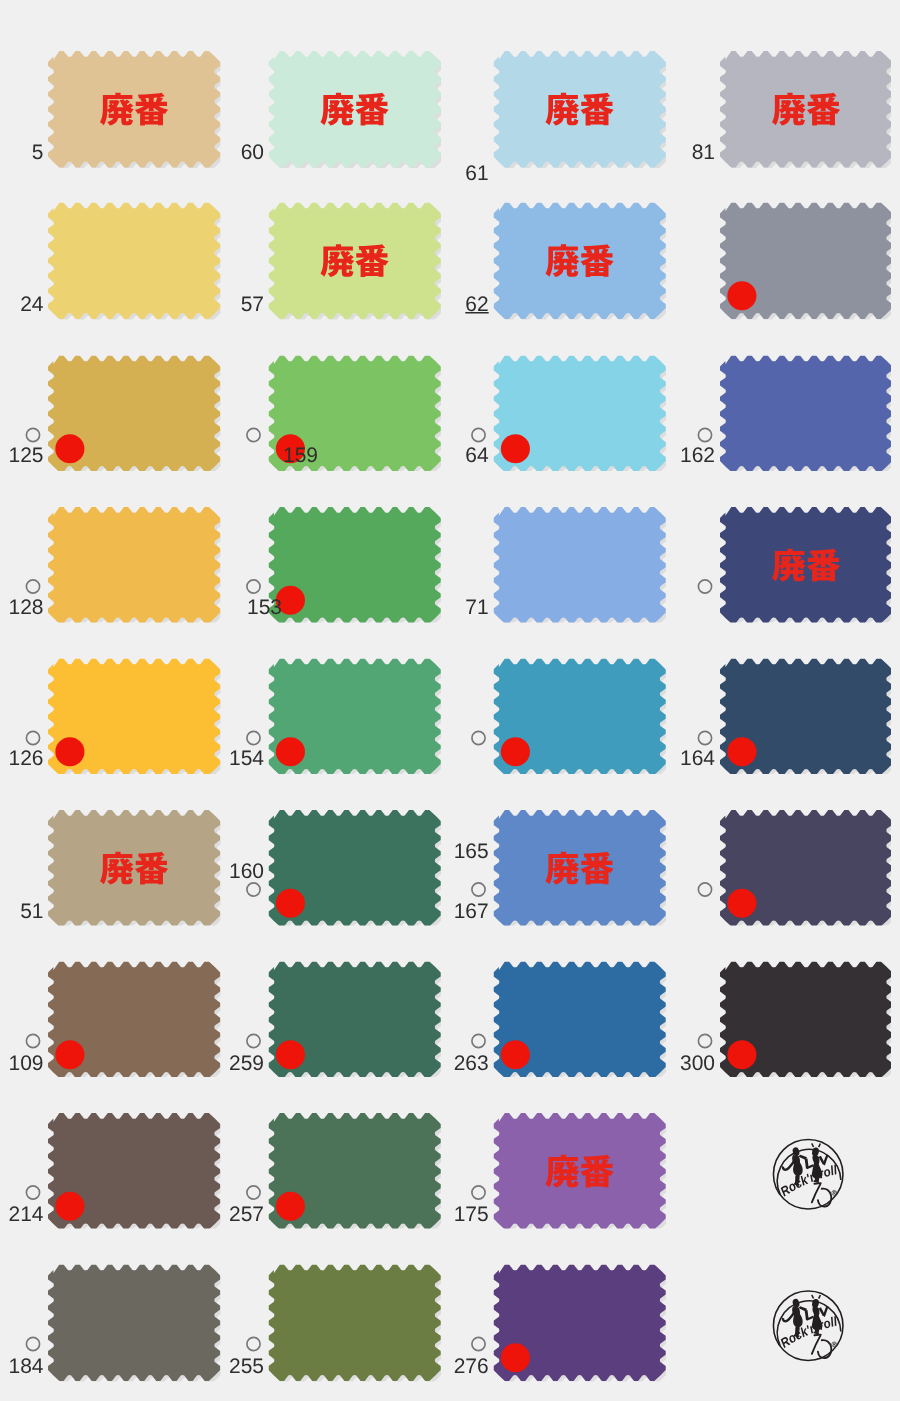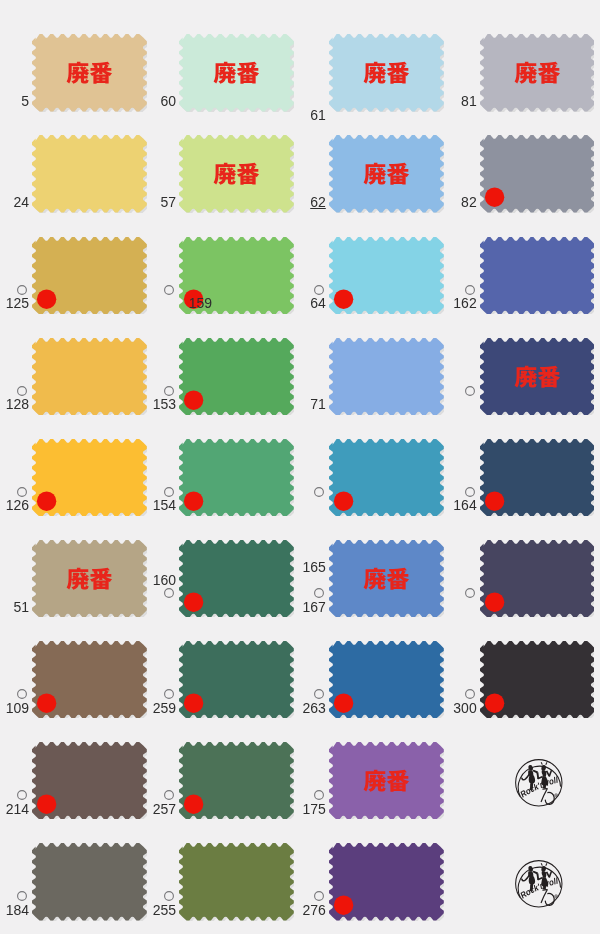--- a/index.html
+++ b/index.html
@@ -85,21 +85,20 @@
         <path d="M412.0 -530.0 388.0 -497.0C370.0 -509.0 351.0 -521.0 333.0 -530.0ZM95.0 -787.0V-436.0C95.0 -298.0 89.0 -116.0 10.0 6.0C41.0 21.0 98.0 67.0 121.0 92.0C196.0 -19.0 221.0 -189.0 228.0 -334.0C250.0 -308.0 273.0 -274.0 286.0 -250.0C318.0 -268.0 348.0 -288.0 377.0 -312.0H411.0V-244.0H261.0V-122.0H395.0C374.0 -75.0 325.0 -34.0 217.0 -6.0C244.0 18.0 284.0 71.0 299.0 101.0C463.0 53.0 520.0 -30.0 537.0 -122.0H629.0V-62.0C629.0 54.0 653.0 92.0 760.0 92.0C781.0 92.0 816.0 92.0 838.0 92.0C917.0 92.0 951.0 57.0 964.0 -58.0C928.0 -66.0 873.0 -87.0 847.0 -107.0C844.0 -39.0 839.0 -26.0 823.0 -26.0C815.0 -26.0 793.0 -26.0 786.0 -26.0C769.0 -26.0 766.0 -29.0 766.0 -63.0V-122.0H923.0V-244.0H766.0V-312.0H802.0V-317.0C833.0 -293.0 866.0 -272.0 902.0 -255.0C922.0 -289.0 962.0 -341.0 992.0 -366.0C957.0 -380.0 924.0 -398.0 894.0 -419.0C923.0 -436.0 953.0 -456.0 979.0 -476.0L886.0 -546.0C866.0 -529.0 839.0 -509.0 812.0 -490.0L786.0 -520.0C817.0 -539.0 851.0 -562.0 880.0 -587.0L789.0 -653.0C774.0 -639.0 752.0 -621.0 730.0 -604.0C720.0 -624.0 711.0 -644.0 703.0 -664.0L585.0 -631.0C613.0 -557.0 649.0 -489.0 693.0 -430.0H489.0C526.0 -481.0 557.0 -539.0 579.0 -602.0L498.0 -640.0L477.0 -635.0H284.0V-530.0H316.0L248.0 -457.0C267.0 -446.0 288.0 -431.0 307.0 -417.0C283.0 -397.0 256.0 -379.0 229.0 -365.0L230.0 -435.0V-667.0H951.0V-787.0H609.0V-855.0H457.0V-787.0ZM544.0 -312.0H629.0V-244.0H544.0Z" fill="#e8251b" transform="translate(34.40,47.42) scale(0.02300)"></path>
         <path d="M424.0 -587.0H321.0L371.0 -606.0C361.0 -630.0 341.0 -662.0 321.0 -691.0L424.0 -696.0ZM568.0 -587.0V-706.0L674.0 -716.0C662.0 -677.0 643.0 -631.0 626.0 -597.0L660.0 -587.0ZM177.0 -673.0C195.0 -647.0 214.0 -615.0 227.0 -587.0H48.0V-469.0H288.0C213.0 -419.0 116.0 -376.0 22.0 -350.0C51.0 -323.0 92.0 -271.0 111.0 -239.0C132.0 -246.0 153.0 -254.0 174.0 -263.0V97.0H313.0V67.0H691.0V93.0H837.0V-257.0C856.0 -250.0 875.0 -243.0 894.0 -237.0C915.0 -274.0 957.0 -331.0 989.0 -360.0C887.0 -382.0 785.0 -421.0 706.0 -469.0H953.0V-587.0H770.0C791.0 -618.0 816.0 -656.0 841.0 -697.0L729.0 -723.0C785.0 -730.0 839.0 -738.0 888.0 -748.0L798.0 -852.0C628.0 -819.0 352.0 -800.0 109.0 -796.0C121.0 -768.0 135.0 -718.0 138.0 -687.0L219.0 -688.0ZM424.0 -420.0V-321.0H568.0V-424.0C617.0 -379.0 673.0 -338.0 734.0 -305.0H260.0C319.0 -338.0 376.0 -377.0 424.0 -420.0ZM313.0 -74.0H429.0V-40.0H313.0ZM313.0 -166.0V-198.0H429.0V-166.0ZM691.0 -74.0V-40.0H566.0V-74.0ZM691.0 -166.0H566.0V-198.0H691.0Z" fill="#e8251b" transform="translate(57.40,47.42) scale(0.02300)"></path>
       </g>
     </svg>
     <div class="code" style="left: 0px; width: 325.8px; top: 195.1px; text-decoration: underline;">62</div>
     <svg width="114.8" height="77.6" viewBox="0 0 114.8 77.6" class="swatch" style="left: 479.7px; top: 135.4px;">
       <path d="M3.6 5.81L7.58 0L10.38 0L13.18 3.6Q14.36 4.15 15.54 3.6L18.34 0L21.14 0L23.94 3.6Q25.12 4.15 26.3 3.6L29.1 0L31.9 0L34.7 3.6Q35.88 4.15 37.06 3.6L39.86 0L42.66 0L45.46 3.6Q46.64 4.15 47.82 3.6L50.62 0L53.42 0L56.22 3.6Q57.4 4.15 58.58 3.6L61.38 0L64.18 0L66.98 3.6Q68.16 4.15 69.34 3.6L72.14 0L74.94 0L77.74 3.6Q78.92 4.15 80.1 3.6L82.9 0L85.7 0L88.5 3.6Q89.68 4.15 90.86 3.6L93.66 0L96.46 0L99.26 3.6Q100.44 4.15 101.62 3.6L104.42 0L107.22 0L111.2 3.6L114.8 7.32L114.8 9.94L111.2 12.55Q110.65 13.66 111.2 14.76L114.8 17.38L114.8 19.99L111.2 22.61Q110.65 23.71 111.2 24.82L114.8 27.44L114.8 30.05L111.2 32.67Q110.65 33.77 111.2 34.88L114.8 37.49L114.8 40.11L111.2 42.72Q110.65 43.83 111.2 44.93L114.8 47.55L114.8 50.16L111.2 52.78Q110.65 53.89 111.2 54.99L114.8 57.61L114.8 60.22L111.2 62.84Q110.65 63.94 111.2 65.05L114.8 67.66L114.8 70.28L111.2 74L107.22 77.6L104.42 77.6L101.62 74Q100.44 73.45 99.26 74L96.46 77.6L93.66 77.6L90.86 74Q89.68 73.45 88.5 74L85.7 77.6L82.9 77.6L80.1 74Q78.92 73.45 77.74 74L74.94 77.6L72.14 77.6L69.34 74Q68.16 73.45 66.98 74L64.18 77.6L61.38 77.6L58.58 74Q57.4 73.45 56.22 74L53.42 77.6L50.62 77.6L47.82 74Q46.64 73.45 45.46 74L42.66 77.6L39.86 77.6L37.06 74Q35.88 73.45 34.7 74L31.9 77.6L29.1 77.6L26.3 74Q25.12 73.45 23.94 74L21.14 77.6L18.34 77.6L15.54 74Q14.36 73.45 13.18 74L10.38 77.6L7.58 77.6L3.6 74L0 70.28L0 67.66L3.6 65.05Q4.15 63.94 3.6 62.84L0 60.22L0 57.61L3.6 54.99Q4.15 53.89 3.6 52.78L0 50.16L0 47.55L3.6 44.93Q4.15 43.83 3.6 42.72L0 40.11L0 37.49L3.6 34.88Q4.15 33.77 3.6 32.67L0 30.05L0 27.44L3.6 24.82Q4.15 23.71 3.6 22.61L0 19.99L0 17.38L3.6 14.76Q4.15 13.66 3.6 12.55L0 9.94L0 7.32L3.6 3.6Z" fill="rgba(90,90,95,0.13)" transform="translate(1.8,1.8)"></path>
       <path d="M3.6 5.81L7.58 0L10.38 0L13.18 3.6Q14.36 4.15 15.54 3.6L18.34 0L21.14 0L23.94 3.6Q25.12 4.15 26.3 3.6L29.1 0L31.9 0L34.7 3.6Q35.88 4.15 37.06 3.6L39.86 0L42.66 0L45.46 3.6Q46.64 4.15 47.82 3.6L50.62 0L53.42 0L56.22 3.6Q57.4 4.15 58.58 3.6L61.38 0L64.18 0L66.98 3.6Q68.16 4.15 69.34 3.6L72.14 0L74.94 0L77.74 3.6Q78.92 4.15 80.1 3.6L82.9 0L85.7 0L88.5 3.6Q89.68 4.15 90.86 3.6L93.66 0L96.46 0L99.26 3.6Q100.44 4.15 101.62 3.6L104.42 0L107.22 0L111.2 3.6L114.8 7.32L114.8 9.94L111.2 12.55Q110.65 13.66 111.2 14.76L114.8 17.38L114.8 19.99L111.2 22.61Q110.65 23.71 111.2 24.82L114.8 27.44L114.8 30.05L111.2 32.67Q110.65 33.77 111.2 34.88L114.8 37.49L114.8 40.11L111.2 42.72Q110.65 43.83 111.2 44.93L114.8 47.55L114.8 50.16L111.2 52.78Q110.65 53.89 111.2 54.99L114.8 57.61L114.8 60.22L111.2 62.84Q110.65 63.94 111.2 65.05L114.8 67.66L114.8 70.28L111.2 74L107.22 77.6L104.42 77.6L101.62 74Q100.44 73.45 99.26 74L96.46 77.6L93.66 77.6L90.86 74Q89.68 73.45 88.5 74L85.7 77.6L82.9 77.6L80.1 74Q78.92 73.45 77.74 74L74.94 77.6L72.14 77.6L69.34 74Q68.16 73.45 66.98 74L64.18 77.6L61.38 77.6L58.58 74Q57.4 73.45 56.22 74L53.42 77.6L50.62 77.6L47.82 74Q46.64 73.45 45.46 74L42.66 77.6L39.86 77.6L37.06 74Q35.88 73.45 34.7 74L31.9 77.6L29.1 77.6L26.3 74Q25.12 73.45 23.94 74L21.14 77.6L18.34 77.6L15.54 74Q14.36 73.45 13.18 74L10.38 77.6L7.58 77.6L3.6 74L0 70.28L0 67.66L3.6 65.05Q4.15 63.94 3.6 62.84L0 60.22L0 57.61L3.6 54.99Q4.15 53.89 3.6 52.78L0 50.16L0 47.55L3.6 44.93Q4.15 43.83 3.6 42.72L0 40.11L0 37.49L3.6 34.88Q4.15 33.77 3.6 32.67L0 30.05L0 27.44L3.6 24.82Q4.15 23.71 3.6 22.61L0 19.99L0 17.38L3.6 14.76Q4.15 13.66 3.6 12.55L0 9.94L0 7.32L3.6 3.6Z" fill="#8e929f"></path>
       <circle cx="14.6" cy="62.2" r="9.7" fill="#ee1409"></circle>
     </svg>
-    <div class="code" style="left: 0px; width: 476.7px; top: 195.1px;">82</div>
     <svg width="114.8" height="77.6" viewBox="0 0 114.8 77.6" class="swatch" style="left: 32px; top: 236.5px;">
       <path d="M3.6 5.81L7.58 0L10.38 0L13.18 3.6Q14.36 4.15 15.54 3.6L18.34 0L21.14 0L23.94 3.6Q25.12 4.15 26.3 3.6L29.1 0L31.9 0L34.7 3.6Q35.88 4.15 37.06 3.6L39.86 0L42.66 0L45.46 3.6Q46.64 4.15 47.82 3.6L50.62 0L53.42 0L56.22 3.6Q57.4 4.15 58.58 3.6L61.38 0L64.18 0L66.98 3.6Q68.16 4.15 69.34 3.6L72.14 0L74.94 0L77.74 3.6Q78.92 4.15 80.1 3.6L82.9 0L85.7 0L88.5 3.6Q89.68 4.15 90.86 3.6L93.66 0L96.46 0L99.26 3.6Q100.44 4.15 101.62 3.6L104.42 0L107.22 0L111.2 3.6L114.8 7.32L114.8 9.94L111.2 12.55Q110.65 13.66 111.2 14.76L114.8 17.38L114.8 19.99L111.2 22.61Q110.65 23.71 111.2 24.82L114.8 27.44L114.8 30.05L111.2 32.67Q110.65 33.77 111.2 34.88L114.8 37.49L114.8 40.11L111.2 42.72Q110.65 43.83 111.2 44.93L114.8 47.55L114.8 50.16L111.2 52.78Q110.65 53.89 111.2 54.99L114.8 57.61L114.8 60.22L111.2 62.84Q110.65 63.94 111.2 65.05L114.8 67.66L114.8 70.28L111.2 74L107.22 77.6L104.42 77.6L101.62 74Q100.44 73.45 99.26 74L96.46 77.6L93.66 77.6L90.86 74Q89.68 73.45 88.5 74L85.7 77.6L82.9 77.6L80.1 74Q78.92 73.45 77.74 74L74.94 77.6L72.14 77.6L69.34 74Q68.16 73.45 66.98 74L64.18 77.6L61.38 77.6L58.58 74Q57.4 73.45 56.22 74L53.42 77.6L50.62 77.6L47.82 74Q46.64 73.45 45.46 74L42.66 77.6L39.86 77.6L37.06 74Q35.88 73.45 34.7 74L31.9 77.6L29.1 77.6L26.3 74Q25.12 73.45 23.94 74L21.14 77.6L18.34 77.6L15.54 74Q14.36 73.45 13.18 74L10.38 77.6L7.58 77.6L3.6 74L0 70.28L0 67.66L3.6 65.05Q4.15 63.94 3.6 62.84L0 60.22L0 57.61L3.6 54.99Q4.15 53.89 3.6 52.78L0 50.16L0 47.55L3.6 44.93Q4.15 43.83 3.6 42.72L0 40.11L0 37.49L3.6 34.88Q4.15 33.77 3.6 32.67L0 30.05L0 27.44L3.6 24.82Q4.15 23.71 3.6 22.61L0 19.99L0 17.38L3.6 14.76Q4.15 13.66 3.6 12.55L0 9.94L0 7.32L3.6 3.6Z" fill="rgba(90,90,95,0.13)" transform="translate(1.8,1.8)"></path>
       <path d="M3.6 5.81L7.58 0L10.38 0L13.18 3.6Q14.36 4.15 15.54 3.6L18.34 0L21.14 0L23.94 3.6Q25.12 4.15 26.3 3.6L29.1 0L31.9 0L34.7 3.6Q35.88 4.15 37.06 3.6L39.86 0L42.66 0L45.46 3.6Q46.64 4.15 47.82 3.6L50.62 0L53.42 0L56.22 3.6Q57.4 4.15 58.58 3.6L61.38 0L64.18 0L66.98 3.6Q68.16 4.15 69.34 3.6L72.14 0L74.94 0L77.74 3.6Q78.92 4.15 80.1 3.6L82.9 0L85.7 0L88.5 3.6Q89.68 4.15 90.86 3.6L93.66 0L96.46 0L99.26 3.6Q100.44 4.15 101.62 3.6L104.42 0L107.22 0L111.2 3.6L114.8 7.32L114.8 9.94L111.2 12.55Q110.65 13.66 111.2 14.76L114.8 17.38L114.8 19.99L111.2 22.61Q110.65 23.71 111.2 24.82L114.8 27.44L114.8 30.05L111.2 32.67Q110.65 33.77 111.2 34.88L114.8 37.49L114.8 40.11L111.2 42.72Q110.65 43.83 111.2 44.93L114.8 47.55L114.8 50.16L111.2 52.78Q110.65 53.89 111.2 54.99L114.8 57.61L114.8 60.22L111.2 62.84Q110.65 63.94 111.2 65.05L114.8 67.66L114.8 70.28L111.2 74L107.22 77.6L104.42 77.6L101.62 74Q100.44 73.45 99.26 74L96.46 77.6L93.66 77.6L90.86 74Q89.68 73.45 88.5 74L85.7 77.6L82.9 77.6L80.1 74Q78.92 73.45 77.74 74L74.94 77.6L72.14 77.6L69.34 74Q68.16 73.45 66.98 74L64.18 77.6L61.38 77.6L58.58 74Q57.4 73.45 56.22 74L53.42 77.6L50.62 77.6L47.82 74Q46.64 73.45 45.46 74L42.66 77.6L39.86 77.6L37.06 74Q35.88 73.45 34.7 74L31.9 77.6L29.1 77.6L26.3 74Q25.12 73.45 23.94 74L21.14 77.6L18.34 77.6L15.54 74Q14.36 73.45 13.18 74L10.38 77.6L7.58 77.6L3.6 74L0 70.28L0 67.66L3.6 65.05Q4.15 63.94 3.6 62.84L0 60.22L0 57.61L3.6 54.99Q4.15 53.89 3.6 52.78L0 50.16L0 47.55L3.6 44.93Q4.15 43.83 3.6 42.72L0 40.11L0 37.49L3.6 34.88Q4.15 33.77 3.6 32.67L0 30.05L0 27.44L3.6 24.82Q4.15 23.71 3.6 22.61L0 19.99L0 17.38L3.6 14.76Q4.15 13.66 3.6 12.55L0 9.94L0 7.32L3.6 3.6Z" fill="#d4b053"></path>
       <circle cx="14.6" cy="62.2" r="9.7" fill="#ee1409"></circle>
     </svg>
     <div class="code" style="left: 0px; width: 29px; top: 296.2px;">125</div>
     <svg width="14" height="14" viewBox="0 0 14 14" class="ring" style="left: 15px; top: 282.6px;">
       <circle cx="7" cy="7" r="4.4" fill="none" stroke="#77777a" stroke-width="1.1"></circle>
     </svg>
     <svg width="114.8" height="77.6" viewBox="0 0 114.8 77.6" class="swatch" style="left: 179px; top: 236.5px;">
@@ -134,21 +133,21 @@
     </svg>
     <div class="code" style="left: 0px; width: 29px; top: 397.3px;">128</div>
     <svg width="14" height="14" viewBox="0 0 14 14" class="ring" style="left: 15px; top: 383.7px;">
       <circle cx="7" cy="7" r="4.4" fill="none" stroke="#77777a" stroke-width="1.1"></circle>
     </svg>
     <svg width="114.8" height="77.6" viewBox="0 0 114.8 77.6" class="swatch" style="left: 179px; top: 337.6px;">
       <path d="M3.6 5.81L7.58 0L10.38 0L13.18 3.6Q14.36 4.15 15.54 3.6L18.34 0L21.14 0L23.94 3.6Q25.12 4.15 26.3 3.6L29.1 0L31.9 0L34.7 3.6Q35.88 4.15 37.06 3.6L39.86 0L42.66 0L45.46 3.6Q46.64 4.15 47.82 3.6L50.62 0L53.42 0L56.22 3.6Q57.4 4.15 58.58 3.6L61.38 0L64.18 0L66.98 3.6Q68.16 4.15 69.34 3.6L72.14 0L74.94 0L77.74 3.6Q78.92 4.15 80.1 3.6L82.9 0L85.7 0L88.5 3.6Q89.68 4.15 90.86 3.6L93.66 0L96.46 0L99.26 3.6Q100.44 4.15 101.62 3.6L104.42 0L107.22 0L111.2 3.6L114.8 7.32L114.8 9.94L111.2 12.55Q110.65 13.66 111.2 14.76L114.8 17.38L114.8 19.99L111.2 22.61Q110.65 23.71 111.2 24.82L114.8 27.44L114.8 30.05L111.2 32.67Q110.65 33.77 111.2 34.88L114.8 37.49L114.8 40.11L111.2 42.72Q110.65 43.83 111.2 44.93L114.8 47.55L114.8 50.16L111.2 52.78Q110.65 53.89 111.2 54.99L114.8 57.61L114.8 60.22L111.2 62.84Q110.65 63.94 111.2 65.05L114.8 67.66L114.8 70.28L111.2 74L107.22 77.6L104.42 77.6L101.62 74Q100.44 73.45 99.26 74L96.46 77.6L93.66 77.6L90.86 74Q89.68 73.45 88.5 74L85.7 77.6L82.9 77.6L80.1 74Q78.92 73.45 77.74 74L74.94 77.6L72.14 77.6L69.34 74Q68.16 73.45 66.98 74L64.18 77.6L61.38 77.6L58.58 74Q57.4 73.45 56.22 74L53.42 77.6L50.62 77.6L47.82 74Q46.64 73.45 45.46 74L42.66 77.6L39.86 77.6L37.06 74Q35.88 73.45 34.7 74L31.9 77.6L29.1 77.6L26.3 74Q25.12 73.45 23.94 74L21.14 77.6L18.34 77.6L15.54 74Q14.36 73.45 13.18 74L10.38 77.6L7.58 77.6L3.6 74L0 70.28L0 67.66L3.6 65.05Q4.15 63.94 3.6 62.84L0 60.22L0 57.61L3.6 54.99Q4.15 53.89 3.6 52.78L0 50.16L0 47.55L3.6 44.93Q4.15 43.83 3.6 42.72L0 40.11L0 37.49L3.6 34.88Q4.15 33.77 3.6 32.67L0 30.05L0 27.44L3.6 24.82Q4.15 23.71 3.6 22.61L0 19.99L0 17.38L3.6 14.76Q4.15 13.66 3.6 12.55L0 9.94L0 7.32L3.6 3.6Z" fill="rgba(90,90,95,0.13)" transform="translate(1.8,1.8)"></path>
       <path d="M3.6 5.81L7.58 0L10.38 0L13.18 3.6Q14.36 4.15 15.54 3.6L18.34 0L21.14 0L23.94 3.6Q25.12 4.15 26.3 3.6L29.1 0L31.9 0L34.7 3.6Q35.88 4.15 37.06 3.6L39.86 0L42.66 0L45.46 3.6Q46.64 4.15 47.82 3.6L50.62 0L53.42 0L56.22 3.6Q57.4 4.15 58.58 3.6L61.38 0L64.18 0L66.98 3.6Q68.16 4.15 69.34 3.6L72.14 0L74.94 0L77.74 3.6Q78.92 4.15 80.1 3.6L82.9 0L85.7 0L88.5 3.6Q89.68 4.15 90.86 3.6L93.66 0L96.46 0L99.26 3.6Q100.44 4.15 101.62 3.6L104.42 0L107.22 0L111.2 3.6L114.8 7.32L114.8 9.94L111.2 12.55Q110.65 13.66 111.2 14.76L114.8 17.38L114.8 19.99L111.2 22.61Q110.65 23.71 111.2 24.82L114.8 27.44L114.8 30.05L111.2 32.67Q110.65 33.77 111.2 34.88L114.8 37.49L114.8 40.11L111.2 42.72Q110.65 43.83 111.2 44.93L114.8 47.55L114.8 50.16L111.2 52.78Q110.65 53.89 111.2 54.99L114.8 57.61L114.8 60.22L111.2 62.84Q110.65 63.94 111.2 65.05L114.8 67.66L114.8 70.28L111.2 74L107.22 77.6L104.42 77.6L101.62 74Q100.44 73.45 99.26 74L96.46 77.6L93.66 77.6L90.86 74Q89.68 73.45 88.5 74L85.7 77.6L82.9 77.6L80.1 74Q78.92 73.45 77.74 74L74.94 77.6L72.14 77.6L69.34 74Q68.16 73.45 66.98 74L64.18 77.6L61.38 77.6L58.58 74Q57.4 73.45 56.22 74L53.42 77.6L50.62 77.6L47.82 74Q46.64 73.45 45.46 74L42.66 77.6L39.86 77.6L37.06 74Q35.88 73.45 34.7 74L31.9 77.6L29.1 77.6L26.3 74Q25.12 73.45 23.94 74L21.14 77.6L18.34 77.6L15.54 74Q14.36 73.45 13.18 74L10.38 77.6L7.58 77.6L3.6 74L0 70.28L0 67.66L3.6 65.05Q4.15 63.94 3.6 62.84L0 60.22L0 57.61L3.6 54.99Q4.15 53.89 3.6 52.78L0 50.16L0 47.55L3.6 44.93Q4.15 43.83 3.6 42.72L0 40.11L0 37.49L3.6 34.88Q4.15 33.77 3.6 32.67L0 30.05L0 27.44L3.6 24.82Q4.15 23.71 3.6 22.61L0 19.99L0 17.38L3.6 14.76Q4.15 13.66 3.6 12.55L0 9.94L0 7.32L3.6 3.6Z" fill="#55a95c"></path>
       <circle cx="14.6" cy="62.2" r="9.7" fill="#ee1409"></circle>
     </svg>
-    <div class="code" style="left: 0px; width: 176px; top: 397.3px;">153</div>
+    <div class="code" style="left: 0px; width: 176px; top: 397.3px; padding-left: 12px;">153</div>
     <svg width="14" height="14" viewBox="0 0 14 14" class="ring" style="left: 162px; top: 383.7px;">
       <circle cx="7" cy="7" r="4.4" fill="none" stroke="#77777a" stroke-width="1.1"></circle>
     </svg>
     <svg width="114.8" height="77.6" viewBox="0 0 114.8 77.6" class="swatch" style="left: 328.8px; top: 337.6px;">
       <path d="M3.6 5.81L7.58 0L10.38 0L13.18 3.6Q14.36 4.15 15.54 3.6L18.34 0L21.14 0L23.94 3.6Q25.12 4.15 26.3 3.6L29.1 0L31.9 0L34.7 3.6Q35.88 4.15 37.06 3.6L39.86 0L42.66 0L45.46 3.6Q46.64 4.15 47.82 3.6L50.62 0L53.42 0L56.22 3.6Q57.4 4.15 58.58 3.6L61.38 0L64.18 0L66.98 3.6Q68.16 4.15 69.34 3.6L72.14 0L74.94 0L77.74 3.6Q78.92 4.15 80.1 3.6L82.9 0L85.7 0L88.5 3.6Q89.68 4.15 90.86 3.6L93.66 0L96.46 0L99.26 3.6Q100.44 4.15 101.62 3.6L104.42 0L107.22 0L111.2 3.6L114.8 7.32L114.8 9.94L111.2 12.55Q110.65 13.66 111.2 14.76L114.8 17.38L114.8 19.99L111.2 22.61Q110.65 23.71 111.2 24.82L114.8 27.44L114.8 30.05L111.2 32.67Q110.65 33.77 111.2 34.88L114.8 37.49L114.8 40.11L111.2 42.72Q110.65 43.83 111.2 44.93L114.8 47.55L114.8 50.16L111.2 52.78Q110.65 53.89 111.2 54.99L114.8 57.61L114.8 60.22L111.2 62.84Q110.65 63.94 111.2 65.05L114.8 67.66L114.8 70.28L111.2 74L107.22 77.6L104.42 77.6L101.62 74Q100.44 73.45 99.26 74L96.46 77.6L93.66 77.6L90.86 74Q89.68 73.45 88.5 74L85.7 77.6L82.9 77.6L80.1 74Q78.92 73.45 77.74 74L74.94 77.6L72.14 77.6L69.34 74Q68.16 73.45 66.98 74L64.18 77.6L61.38 77.6L58.58 74Q57.4 73.45 56.22 74L53.42 77.6L50.62 77.6L47.82 74Q46.64 73.45 45.46 74L42.66 77.6L39.86 77.6L37.06 74Q35.88 73.45 34.7 74L31.9 77.6L29.1 77.6L26.3 74Q25.12 73.45 23.94 74L21.14 77.6L18.34 77.6L15.54 74Q14.36 73.45 13.18 74L10.38 77.6L7.58 77.6L3.6 74L0 70.28L0 67.66L3.6 65.05Q4.15 63.94 3.6 62.84L0 60.22L0 57.61L3.6 54.99Q4.15 53.89 3.6 52.78L0 50.16L0 47.55L3.6 44.93Q4.15 43.83 3.6 42.72L0 40.11L0 37.49L3.6 34.88Q4.15 33.77 3.6 32.67L0 30.05L0 27.44L3.6 24.82Q4.15 23.71 3.6 22.61L0 19.99L0 17.38L3.6 14.76Q4.15 13.66 3.6 12.55L0 9.94L0 7.32L3.6 3.6Z" fill="rgba(90,90,95,0.13)" transform="translate(1.8,1.8)"></path>
       <path d="M3.6 5.81L7.58 0L10.38 0L13.18 3.6Q14.36 4.15 15.54 3.6L18.34 0L21.14 0L23.94 3.6Q25.12 4.15 26.3 3.6L29.1 0L31.9 0L34.7 3.6Q35.88 4.15 37.06 3.6L39.86 0L42.66 0L45.46 3.6Q46.64 4.15 47.82 3.6L50.62 0L53.42 0L56.22 3.6Q57.4 4.15 58.58 3.6L61.38 0L64.18 0L66.98 3.6Q68.16 4.15 69.34 3.6L72.14 0L74.94 0L77.74 3.6Q78.92 4.15 80.1 3.6L82.9 0L85.7 0L88.5 3.6Q89.68 4.15 90.86 3.6L93.66 0L96.46 0L99.26 3.6Q100.44 4.15 101.62 3.6L104.42 0L107.22 0L111.2 3.6L114.8 7.32L114.8 9.94L111.2 12.55Q110.65 13.66 111.2 14.76L114.8 17.38L114.8 19.99L111.2 22.61Q110.65 23.71 111.2 24.82L114.8 27.44L114.8 30.05L111.2 32.67Q110.65 33.77 111.2 34.88L114.8 37.49L114.8 40.11L111.2 42.72Q110.65 43.83 111.2 44.93L114.8 47.55L114.8 50.16L111.2 52.78Q110.65 53.89 111.2 54.99L114.8 57.61L114.8 60.22L111.2 62.84Q110.65 63.94 111.2 65.05L114.8 67.66L114.8 70.28L111.2 74L107.22 77.6L104.42 77.6L101.62 74Q100.44 73.45 99.26 74L96.46 77.6L93.66 77.6L90.86 74Q89.68 73.45 88.5 74L85.7 77.6L82.9 77.6L80.1 74Q78.92 73.45 77.74 74L74.94 77.6L72.14 77.6L69.34 74Q68.16 73.45 66.98 74L64.18 77.6L61.38 77.6L58.58 74Q57.4 73.45 56.22 74L53.42 77.6L50.62 77.6L47.82 74Q46.64 73.45 45.46 74L42.66 77.6L39.86 77.6L37.06 74Q35.88 73.45 34.7 74L31.9 77.6L29.1 77.6L26.3 74Q25.12 73.45 23.94 74L21.14 77.6L18.34 77.6L15.54 74Q14.36 73.45 13.18 74L10.38 77.6L7.58 77.6L3.6 74L0 70.28L0 67.66L3.6 65.05Q4.15 63.94 3.6 62.84L0 60.22L0 57.61L3.6 54.99Q4.15 53.89 3.6 52.78L0 50.16L0 47.55L3.6 44.93Q4.15 43.83 3.6 42.72L0 40.11L0 37.49L3.6 34.88Q4.15 33.77 3.6 32.67L0 30.05L0 27.44L3.6 24.82Q4.15 23.71 3.6 22.61L0 19.99L0 17.38L3.6 14.76Q4.15 13.66 3.6 12.55L0 9.94L0 7.32L3.6 3.6Z" fill="#86ade4"></path>
     </svg>
     <div class="code" style="left: 0px; width: 325.8px; top: 397.3px;">71</div>
     <svg width="114.8" height="77.6" viewBox="0 0 114.8 77.6" class="swatch" style="left: 479.7px; top: 337.6px;">
       <path d="M3.6 5.81L7.58 0L10.38 0L13.18 3.6Q14.36 4.15 15.54 3.6L18.34 0L21.14 0L23.94 3.6Q25.12 4.15 26.3 3.6L29.1 0L31.9 0L34.7 3.6Q35.88 4.15 37.06 3.6L39.86 0L42.66 0L45.46 3.6Q46.64 4.15 47.82 3.6L50.62 0L53.42 0L56.22 3.6Q57.4 4.15 58.58 3.6L61.38 0L64.18 0L66.98 3.6Q68.16 4.15 69.34 3.6L72.14 0L74.94 0L77.74 3.6Q78.92 4.15 80.1 3.6L82.9 0L85.7 0L88.5 3.6Q89.68 4.15 90.86 3.6L93.66 0L96.46 0L99.26 3.6Q100.44 4.15 101.62 3.6L104.42 0L107.22 0L111.2 3.6L114.8 7.32L114.8 9.94L111.2 12.55Q110.65 13.66 111.2 14.76L114.8 17.38L114.8 19.99L111.2 22.61Q110.65 23.71 111.2 24.82L114.8 27.44L114.8 30.05L111.2 32.67Q110.65 33.77 111.2 34.88L114.8 37.49L114.8 40.11L111.2 42.72Q110.65 43.83 111.2 44.93L114.8 47.55L114.8 50.16L111.2 52.78Q110.65 53.89 111.2 54.99L114.8 57.61L114.8 60.22L111.2 62.84Q110.65 63.94 111.2 65.05L114.8 67.66L114.8 70.28L111.2 74L107.22 77.6L104.42 77.6L101.62 74Q100.44 73.45 99.26 74L96.46 77.6L93.66 77.6L90.86 74Q89.68 73.45 88.5 74L85.7 77.6L82.9 77.6L80.1 74Q78.92 73.45 77.74 74L74.94 77.6L72.14 77.6L69.34 74Q68.16 73.45 66.98 74L64.18 77.6L61.38 77.6L58.58 74Q57.4 73.45 56.22 74L53.42 77.6L50.62 77.6L47.82 74Q46.64 73.45 45.46 74L42.66 77.6L39.86 77.6L37.06 74Q35.88 73.45 34.7 74L31.9 77.6L29.1 77.6L26.3 74Q25.12 73.45 23.94 74L21.14 77.6L18.34 77.6L15.54 74Q14.36 73.45 13.18 74L10.38 77.6L7.58 77.6L3.6 74L0 70.28L0 67.66L3.6 65.05Q4.15 63.94 3.6 62.84L0 60.22L0 57.61L3.6 54.99Q4.15 53.89 3.6 52.78L0 50.16L0 47.55L3.6 44.93Q4.15 43.83 3.6 42.72L0 40.11L0 37.49L3.6 34.88Q4.15 33.77 3.6 32.67L0 30.05L0 27.44L3.6 24.82Q4.15 23.71 3.6 22.61L0 19.99L0 17.38L3.6 14.76Q4.15 13.66 3.6 12.55L0 9.94L0 7.32L3.6 3.6Z" fill="rgba(90,90,95,0.13)" transform="translate(1.8,1.8)"></path>

